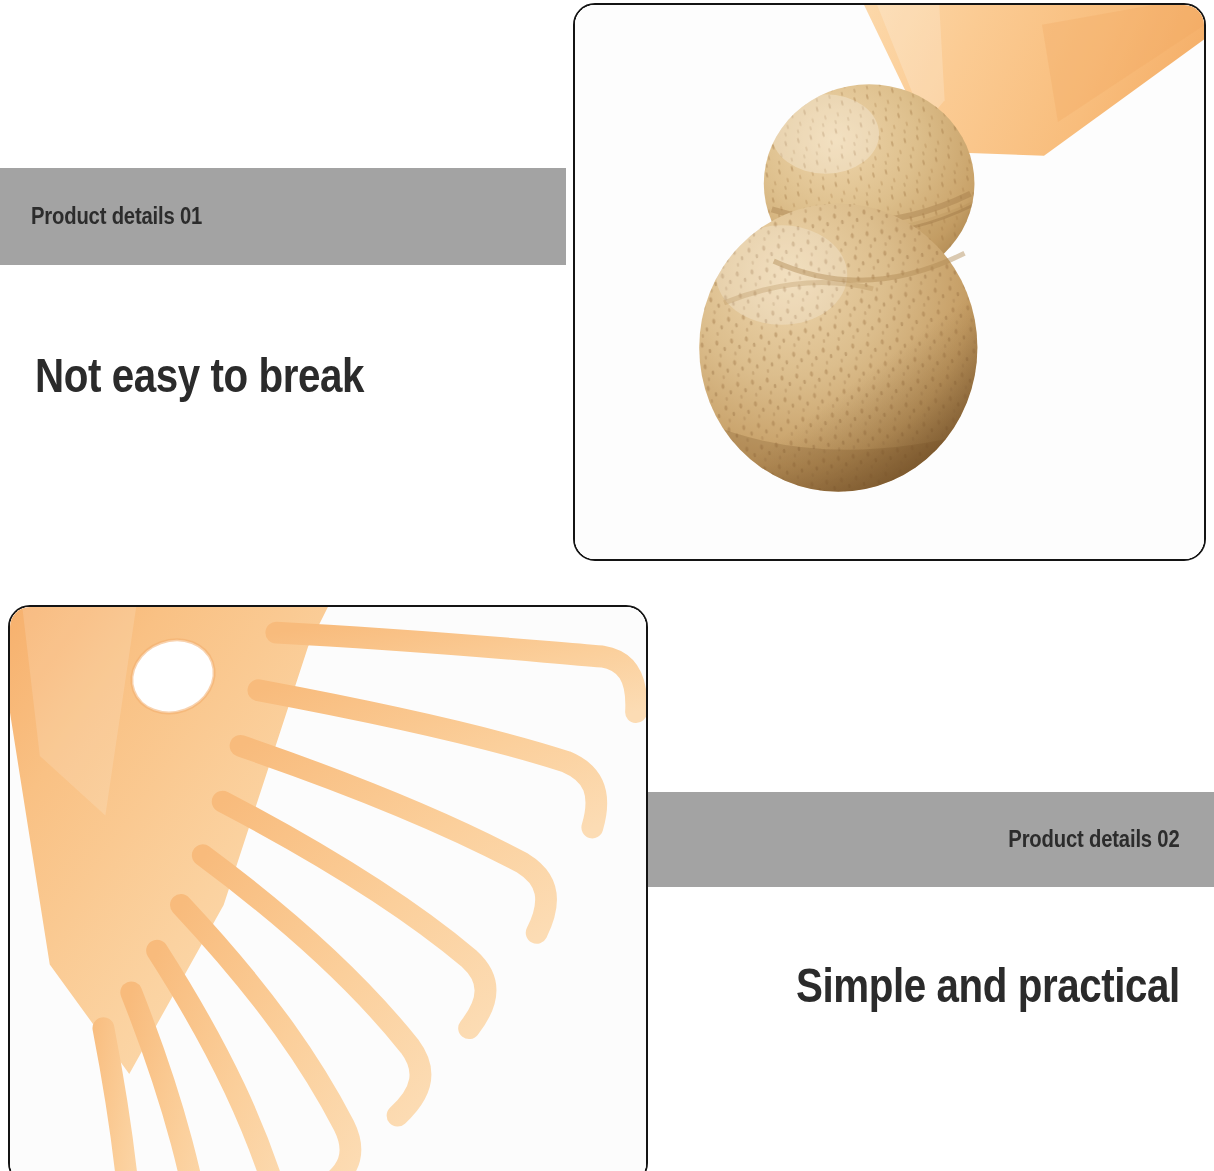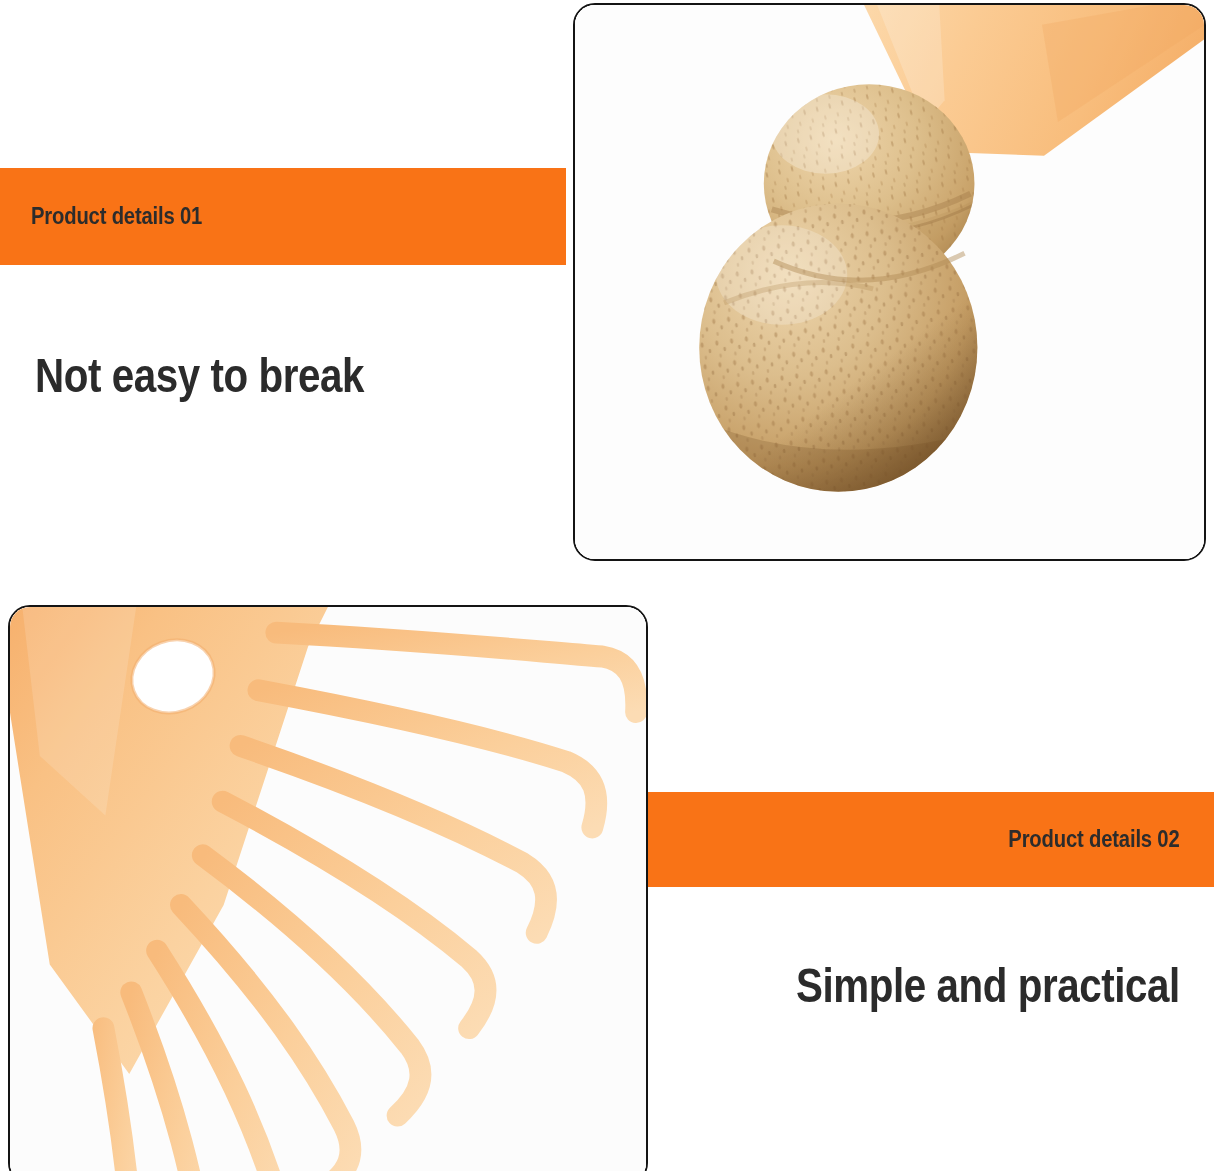--- a/index.html
+++ b/index.html
@@ -29,21 +29,21 @@
   
   #panel-break {
     left: 573px;
     top: 3px;
     width: 633px;
     height: 558px;
   }
 
   .label-band {
     position: absolute;
-    background: #f97316;
+    background: #a3a3a3;
     display: flex;
     align-items: center;
     box-sizing: border-box;
   }
   #band-01 {
     left: 0px;
     top: 168px;
     width: 566px;
     height: 97px;
     justify-content: flex-start;

